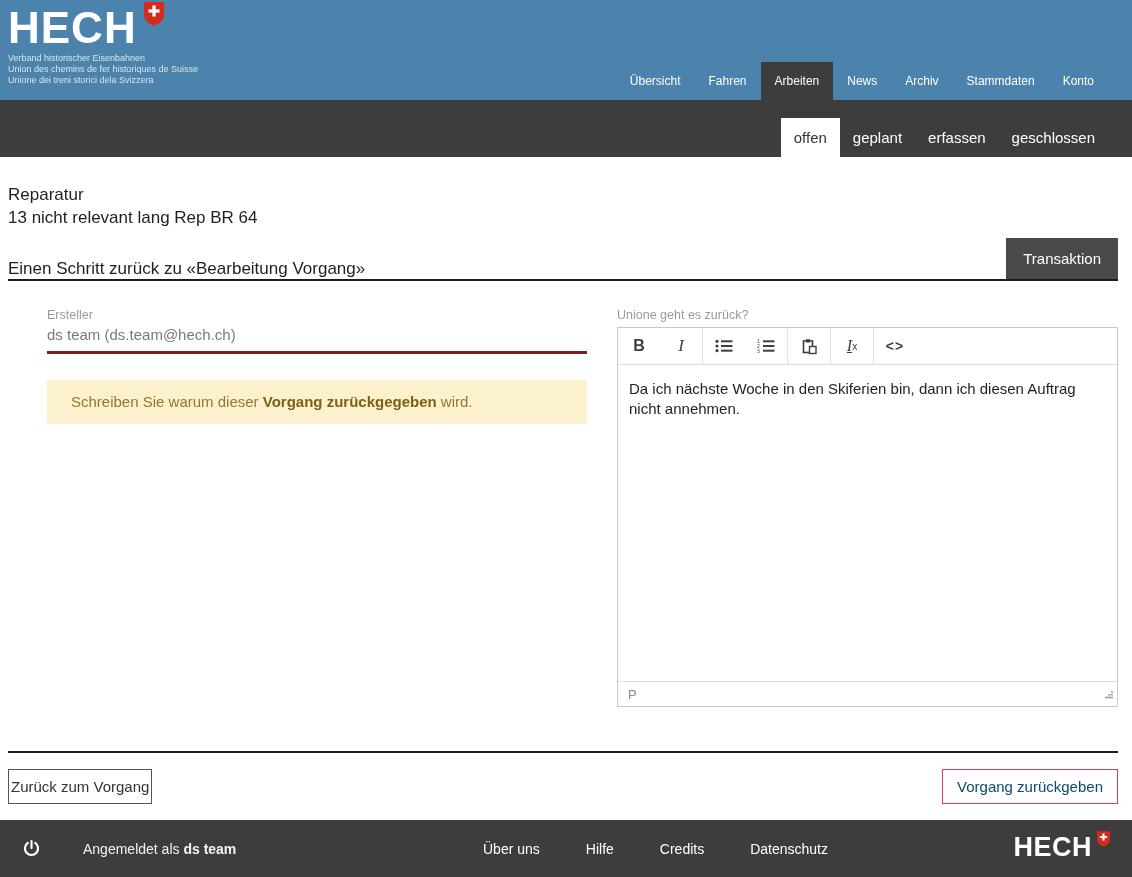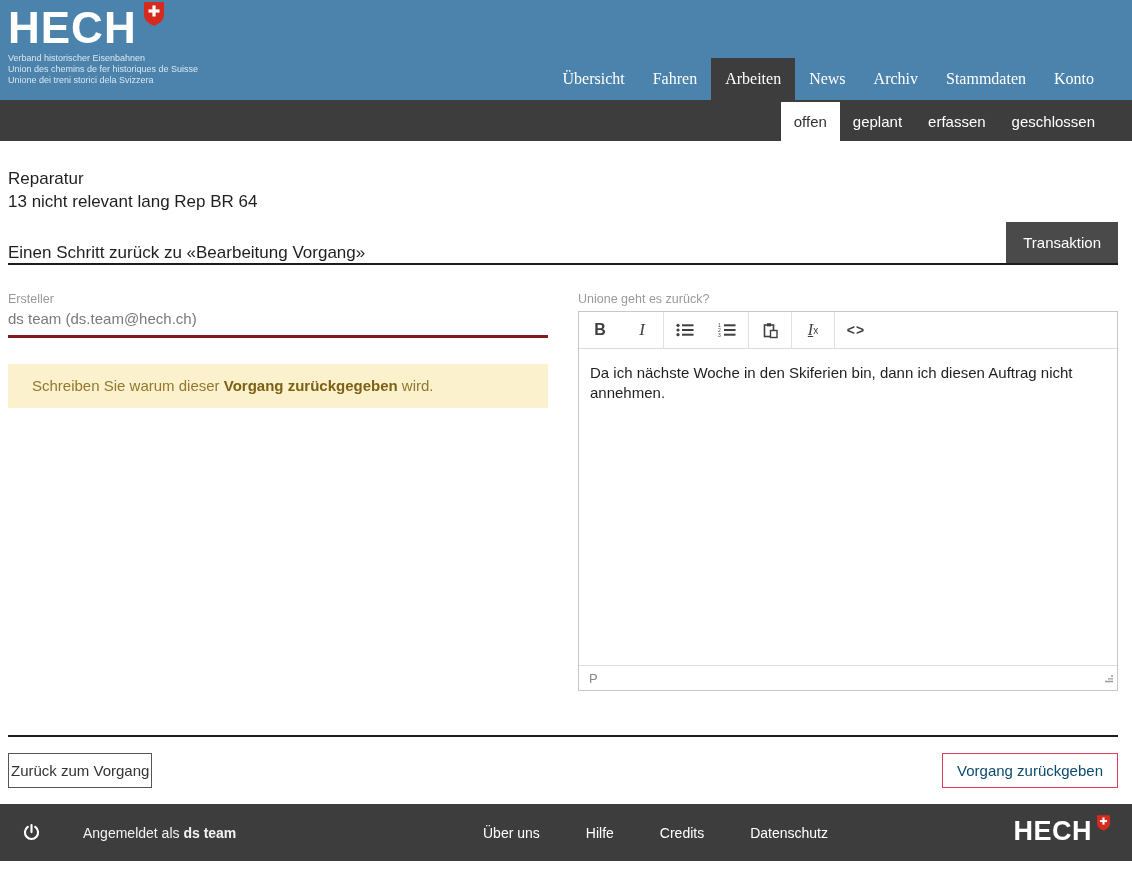--- a/index.html
+++ b/index.html
@@ -22,28 +22,28 @@
     color: #fff; font-size: 44px; font-weight: bold;
     letter-spacing: 1px; line-height: 44px;
   }
   .logo-shield { margin-left: 7px; margin-top: -4px; }
   .taglines { margin-top: 3px; color: #d9e5ee; font-size: 9px; line-height: 11px; }
   .main-nav {
     position: absolute; right: 24px; bottom: 0;
     display: flex; align-items: flex-end;
   }
   .main-nav .nav-item {
-    color: #fff; font-size: 16px; padding: 12px 14px;
-    cursor: pointer; white-space: nowrap; font-family: Liberation Serif, serif;
+    color: #fff; font-size: 12px; padding: 12px 14px;
+    cursor: pointer; white-space: nowrap;
   }
   .main-nav .nav-item.active { background: #3d3d3d; }
 
   
   .subnav {
-    position: relative; height: 41px; background: #3d3d3d;
+    position: relative; height: 57px; background: #3d3d3d;
   }
   .subnav-tabs {
     position: absolute; right: 24px; bottom: 0;
     display: flex; align-items: flex-end;
   }
   .subnav-tabs .tab {
     color: #fff; font-size: 15px; padding: 11px 13px;
     cursor: pointer; white-space: nowrap;
   }
   .subnav-tabs .tab.active { background: #fff; color: #333; }
@@ -57,21 +57,21 @@
     border-bottom: 2px solid #1c1c1c;
   }
   .step-title { font-size: 17px; color: #1f1f1f; }
   .btn-transaction {
     background: #4a4a4a; color: #fff; border: none;
     font-size: 15px; padding: 12px 17px; cursor: pointer;
     font-family: "Liberation Sans", sans-serif;
   }
 
   .columns { margin-top: 27px; display: flex; }
-  .col-left { width: 540px; }
+  .col-left { width: 540px; margin-left: 39px; }
   .col-right { margin-left: 30px; flex: 1; }
 
   .field-label { font-size: 12.5px; color: #9a9a9a; }
   .field-value {
     margin-top: 4px; font-size: 15px; color: #7a7a7a;
     padding-bottom: 8px; border-bottom: 3px solid #7f1d1d;
   }
 
   .alert-box {
     margin-top: 26px; background: #fbf1cc;

